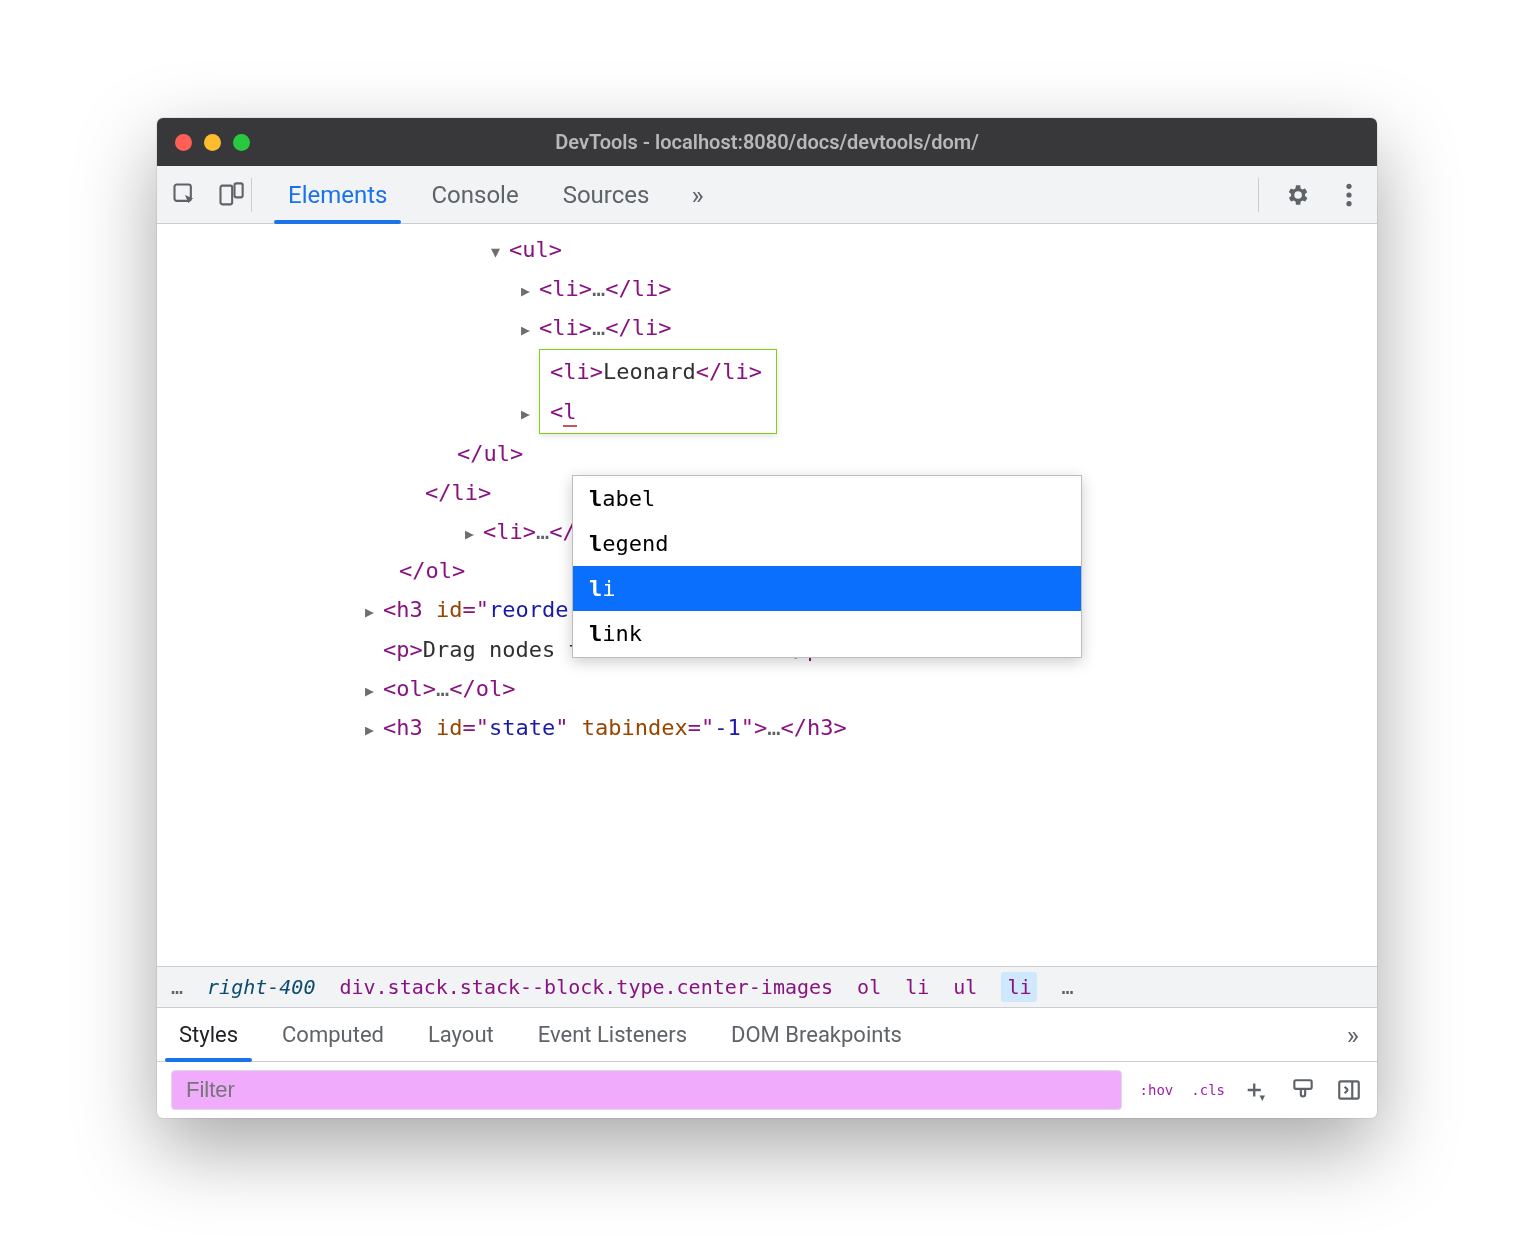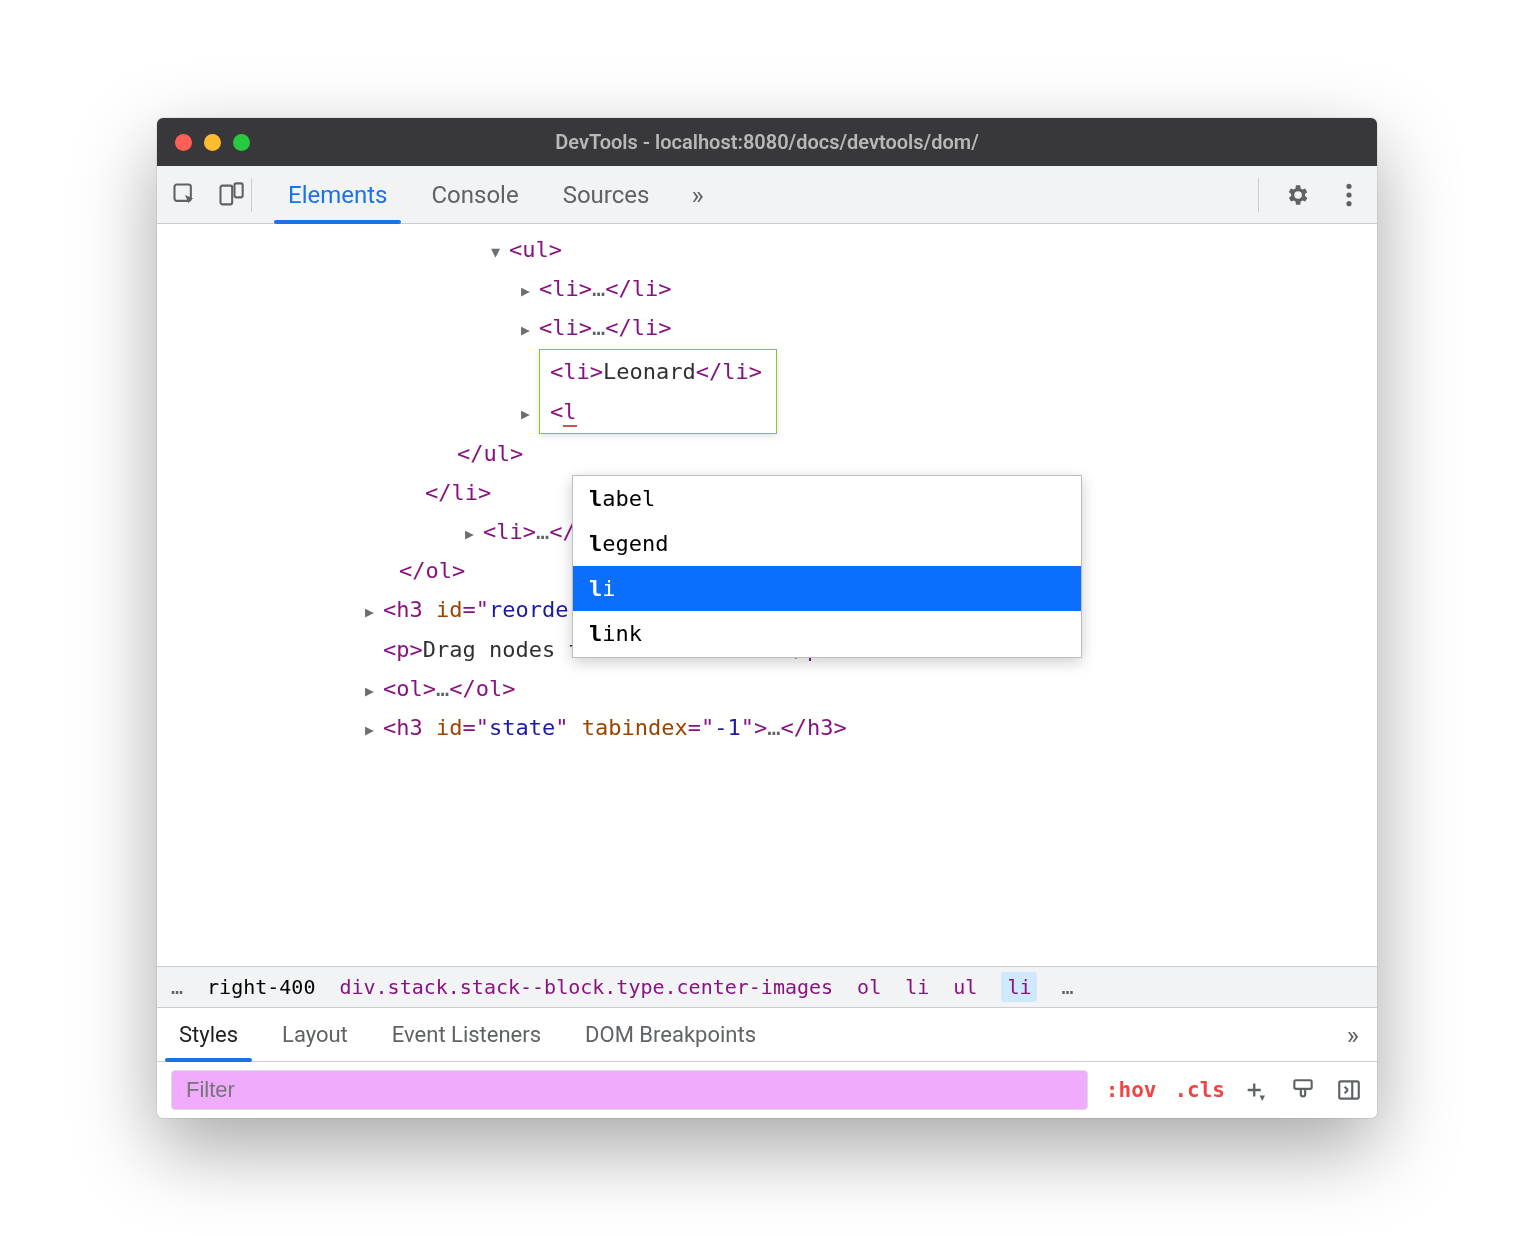--- a/index.html
+++ b/index.html
@@ -197,21 +197,21 @@
   padding: 0 14px;
   font-size: 20px;
   font-family: Menlo, Consolas, monospace;
   gap: 24px;
   flex-shrink: 0;
   overflow: hidden;
   white-space: nowrap;
 }
 .bc-ellipsis { color: #5f6368; flex-shrink: 0; }
 .bc-item { color: #881280; cursor: pointer; flex-shrink: 0; }
-.bc-truncated { color: #000000; flex-shrink: 1; min-width: 0; overflow: hidden; }
+.bc-truncated { color: #0c4a6e; flex-shrink: 1; min-width: 0; overflow: hidden; font-style: italic; }
 .bc-item.sel {
   background: #cfe8fc;
   padding: 3px 6px;
   border-radius: 3px;
 }
 .styles-tabs {
   height: 54px;
   background: #fff;
   border-bottom: 1px solid #cacdd1;
   display: flex;
@@ -249,23 +249,23 @@
   height: 40px;
   border: 1px solid #dadce0;
   border-radius: 4px;
   padding: 0 14px;
   font-size: 22px;
   color: #5f6368;
   background: #f0abfc;
 }
 .fr-btn {
   font-family: Menlo, Consolas, monospace;
-  font-size: 21px;
-  font-weight: 700;
-  color: #ef4444;
+  font-size: 14px;
+  font-weight: 400;
+  color: #a21caf;
   cursor: pointer;
 }
 .fr-icon {
   width: 28px;
   height: 28px;
   color: #5f6368;
   display: flex;
   align-items: center;
   justify-content: center;
 }
@@ -357,20 +357,21 @@
     <span class="bc-item">div.stack.stack--block.type.center-images</span>
     <span class="bc-item">ol</span>
     <span class="bc-item">li</span>
     <span class="bc-item">ul</span>
     <span class="bc-item sel">li</span>
     <span class="bc-ellipsis">…</span>
   </div>
 
   <div class="styles-tabs">
     <div class="stab active">Styles</div>
+    <div class="stab">Computed</div>
     <div class="stab">Layout</div>
     <div class="stab">Event Listeners</div>
     <div class="stab">DOM Breakpoints</div>
     <div class="stab-more">»</div>
   </div>
 
   <div class="filter-row">
     <input class="filter-input" placeholder="Filter" style="">
     <span class="fr-btn">:hov</span>
     <span class="fr-btn">.cls</span>

